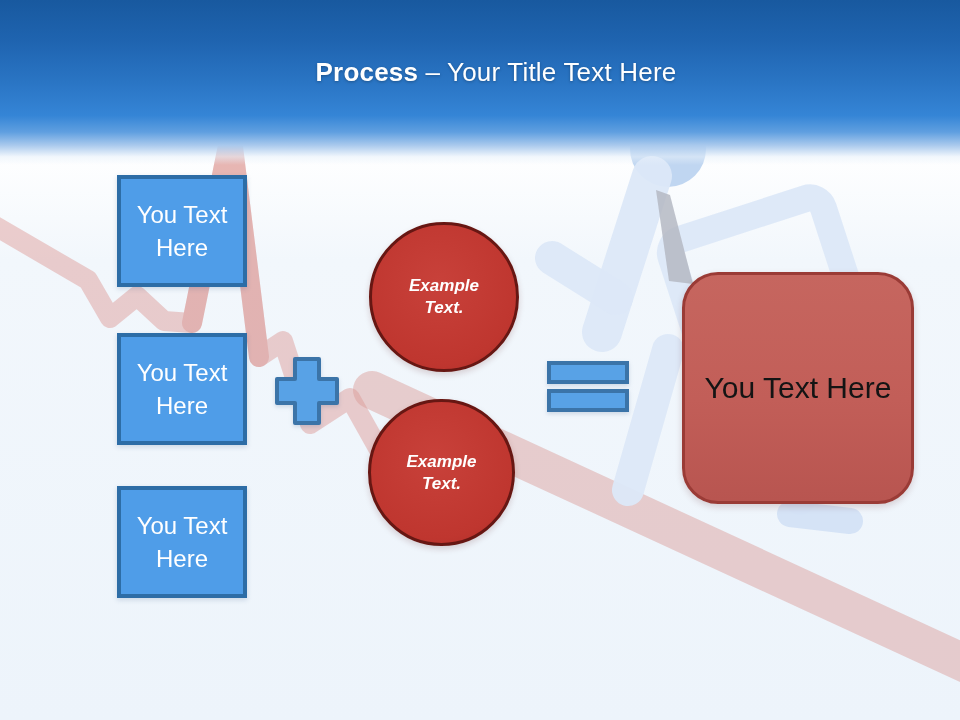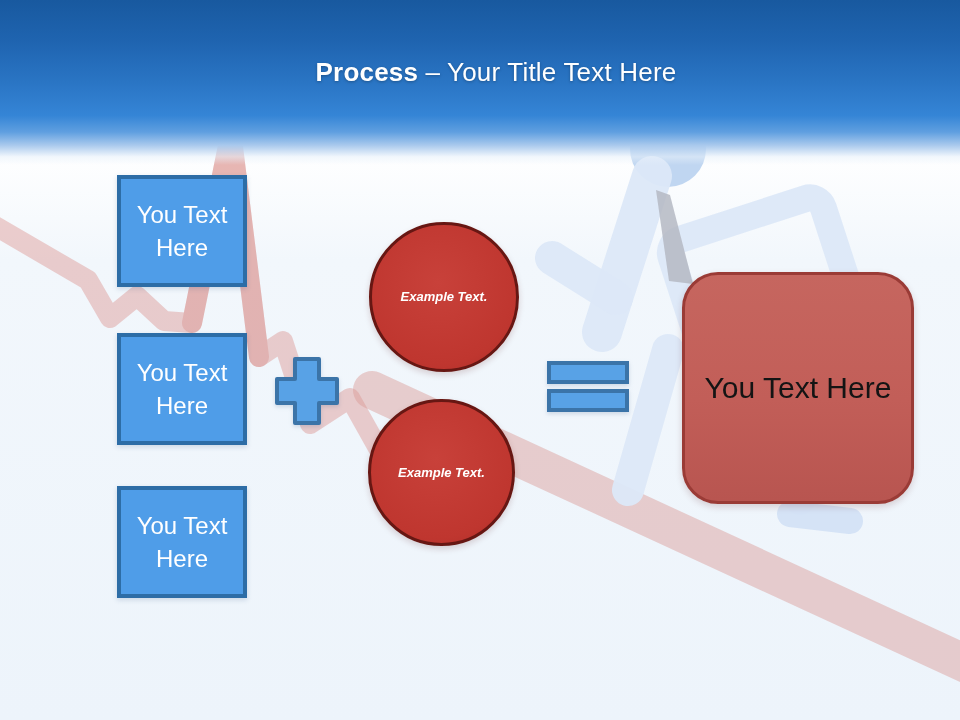--- a/index.html
+++ b/index.html
@@ -34,21 +34,21 @@
     color:#ffffff;font-size:24px;line-height:33px;
     box-shadow:0 2px 5px rgba(40,80,130,.18);
   }
   .box1{top:175px;} .box2{top:333px;} .box3{top:486px;}
   .input-box .label{width:110px;}
   .op{z-index:2;position:absolute;filter:drop-shadow(0 2px 2px rgba(40,80,130,.18));}
   .circle{
     width:150px;height:150px;border-radius:50%;
     background:radial-gradient(circle at 46% 40%, #c8413a 0%, #bf362f 70%, #aa2d28 100%);
     border:3px solid #671713;
-    color:#ffffff;font-weight:700;font-style:italic;font-size:13px;line-height:22px;
+    color:#ffffff;font-weight:700;font-style:italic;font-size:17px;line-height:22px;
     box-shadow:0 3px 6px rgba(90,20,20,.18);
   }
   .circle1{left:359px;top:222px;}
   .circle2{left:358px;top:399px;width:147px;height:147px;}
   .circle .label{width:88px;}
   .result-box{
     left:672px;top:272px;width:232px;height:232px;
     background:linear-gradient(180deg,#c6665f 0%,#c25e58 55%,#b85550 100%);
     border:3px solid #9a3b36;border-radius:36px;
     color:#141414;font-size:30px;

